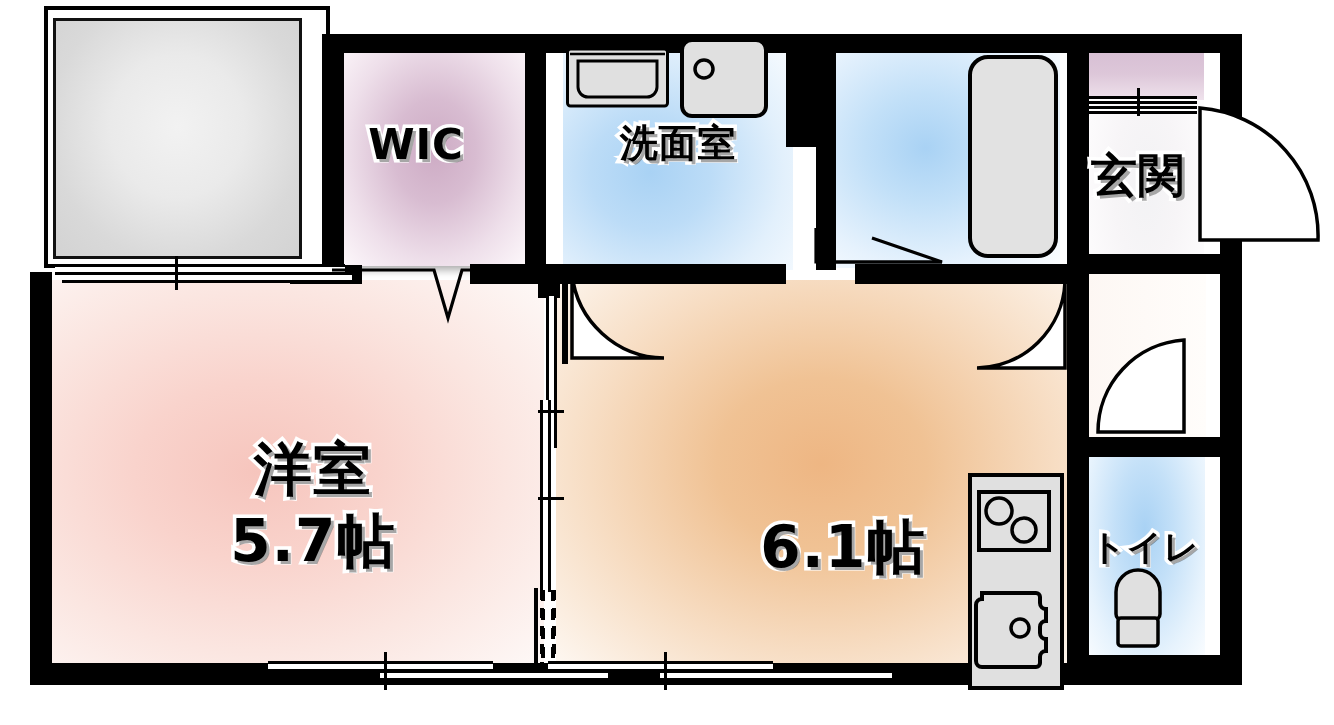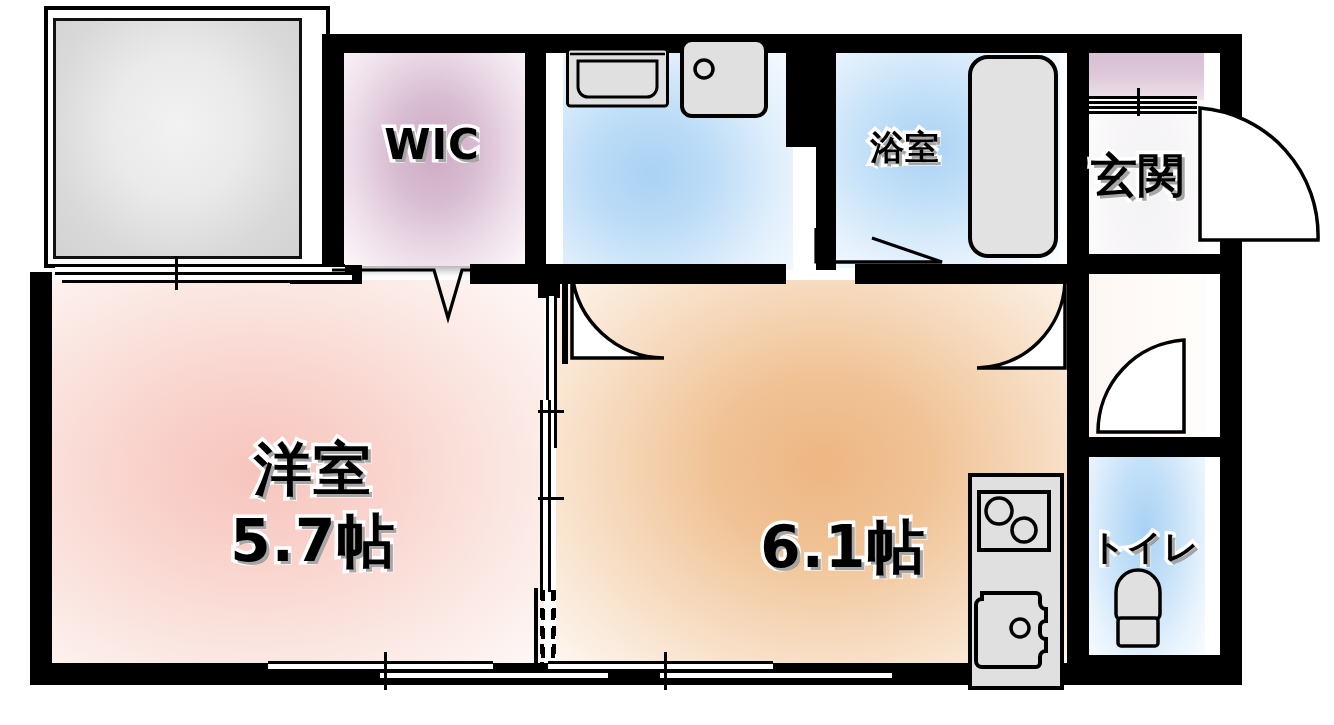--- a/index.html
+++ b/index.html
@@ -269,28 +269,28 @@
   </div>
 
   <div class="arc" style="left:812px; top:226px; width:136px; height:44px;">
     <svg width="136" height="44" viewBox="0 0 136 44">
       <polyline points="4,2 4,36 130,36 60,12" fill="none" stroke="#000" stroke-width="3.2"></polyline>
       <polyline points="4,36 130,36" fill="none" stroke="#000" stroke-width="3.2"></polyline>
     </svg>
   </div>
 
 
-  <div class="lbl" style="left:344px; top:124px; width:176px; font-size:42px;">
+  <div class="lbl" style="left:328px; top:124px; width:176px; font-size:42px;">
     <span>WIC</span>
   </div>
 
-
-  <div class="lbl" style="left:840px; top:130px; width:130px; font-size:34px;">
-    <span>浴室</span>
-  </div>
+  <div class="lbl" style="left:570px; top:124px; width:216px; font-size:38px;">
+    <span>洗面室</span>
+  </div>
+
 
   <div class="lbl" style="left:1068px; top:152px; width:140px; font-size:46px;">
     <span>玄関</span>
   </div>
 
   <div class="lbl" style="left:1085px; top:530px; width:120px; font-size:35px;">
     <span>トイレ</span>
   </div>
 
   <div class="lbl" style="left:168px; top:440px; width:290px; font-size:58px;">

